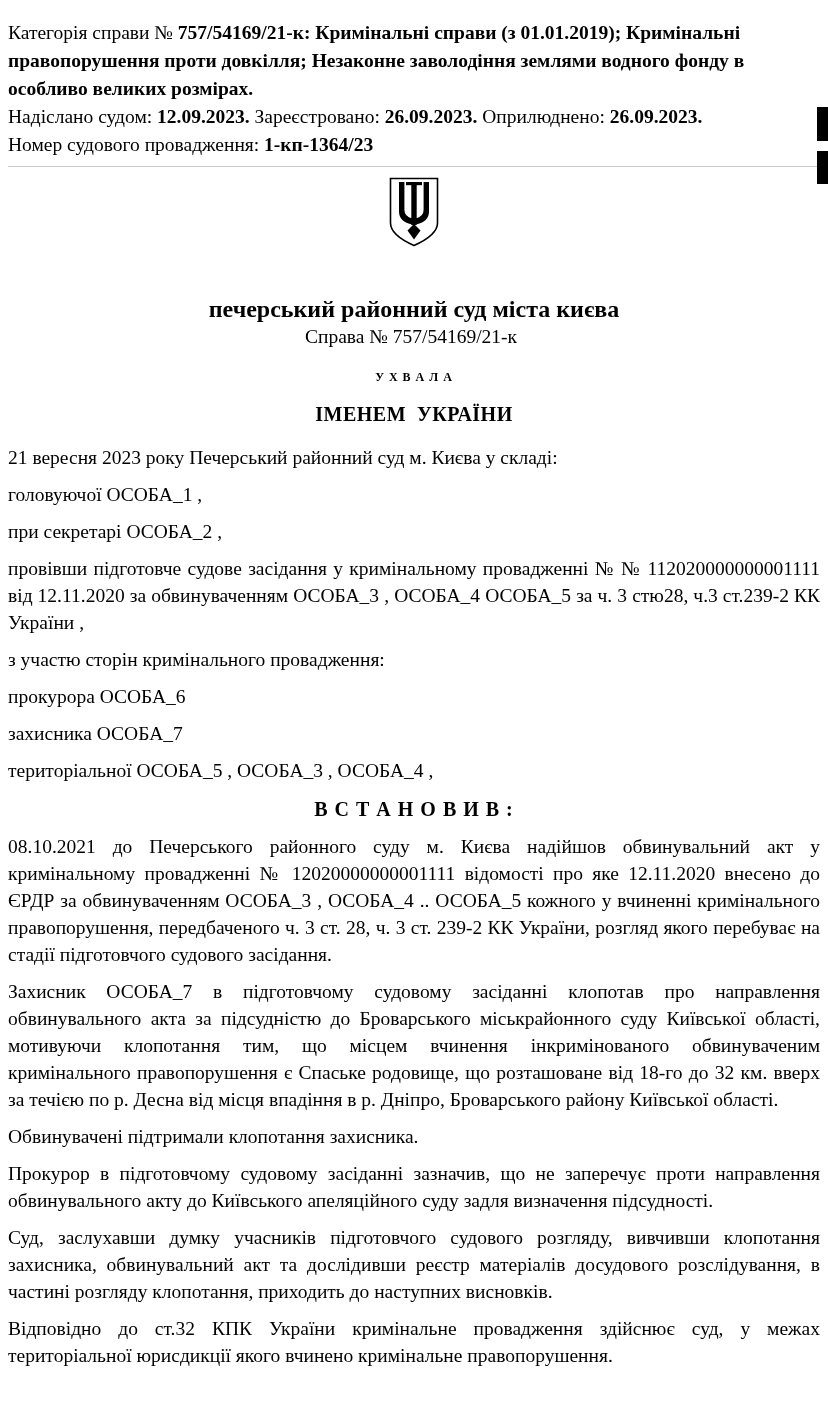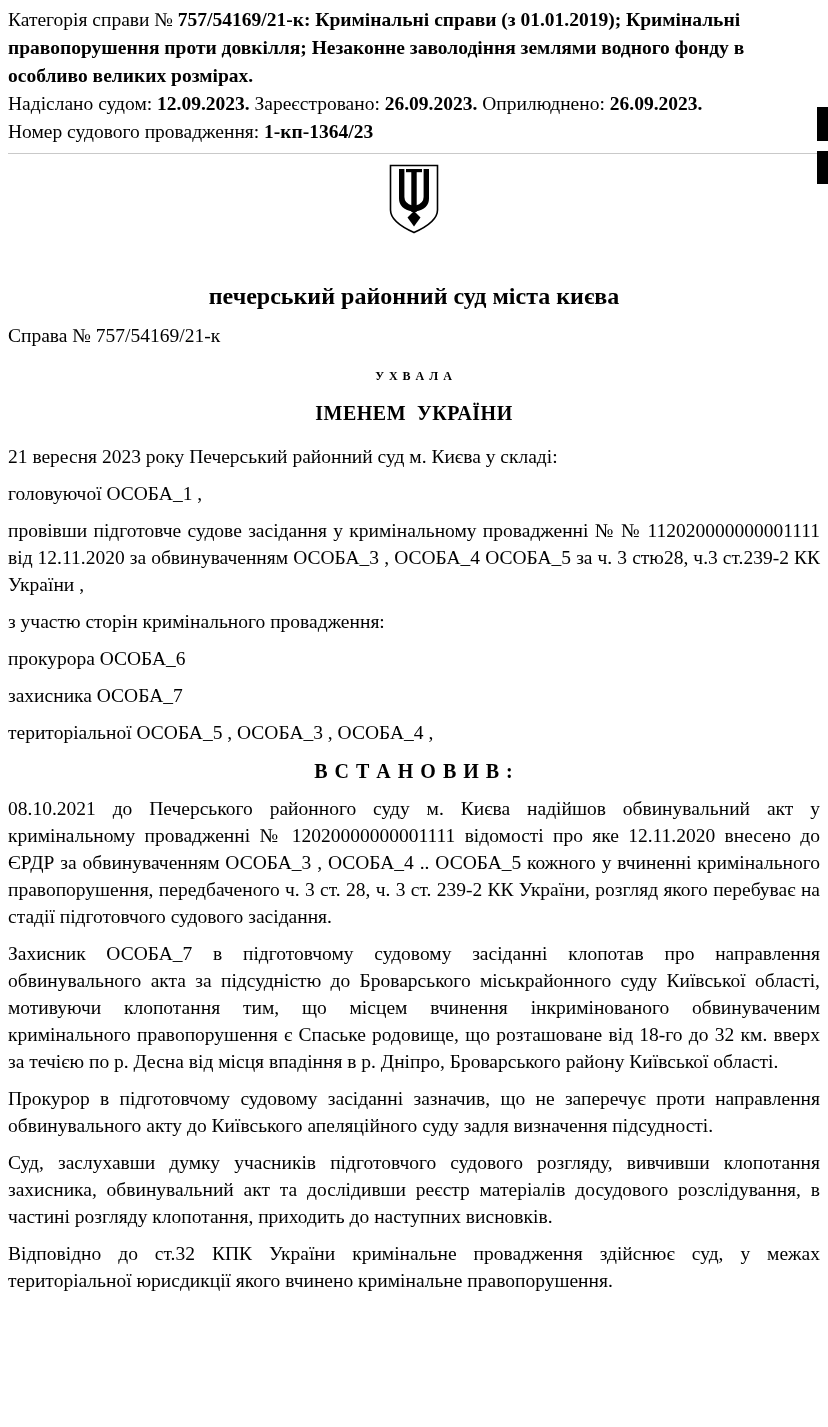--- a/index.html
+++ b/index.html
@@ -6,21 +6,21 @@
   html { background: #ffffff; }
   body {
     width: 828px;
     height: 1427px;
     overflow: hidden;
     position: relative;
     background: #ffffff;
     color: #000000;
     font-family: "Liberation Serif", "DejaVu Serif", serif;
   }
-  .page { padding: 6px 8px 0 8px; }
+  .page { padding: 19px 8px 0 8px; }
 
   
   .meta {
     font-size: 19.5px;
     line-height: 28px;
     text-align: left;
   }
   .meta b { font-weight: bold; }
 
   .separator {
@@ -39,23 +39,23 @@
 
   .court-name {
     margin-top: 48px;
     font-size: 24px;
     font-weight: bold;
     text-align: center;
     line-height: 28px;
     white-space: pre-wrap;
   }
   .case-no {
-    margin-top: 12px;
+    margin-top: 0;
     font-size: 19.5px;
-    text-align: left;
+    text-align: center;
     line-height: 28px;
     padding-right: 6px;
   }
   .doc-title {
     margin-top: 12px;
     font-size: 12px;
     font-weight: bold;
     text-align: center;
     line-height: 28px;
     white-space: pre-wrap;
@@ -127,30 +127,32 @@
   <p class="court-name">печерський районний суд міста києва</p>
 
   <p class="case-no">Справа № 757/54169/21-к</p>
 
   <p class="doc-title">У Х В А Л А</p>
   <p class="doc-subtitle">ІМЕНЕМ  УКРАЇНИ</p>
 
   <section class="body-text">
     <p class="para">21 вересня 2023 року Печерський районний суд м. Києва у складі:</p>
     <p class="para">головуючої ОСОБА_1 ,</p>
+    <p class="para">при секретарі ОСОБА_2 ,</p>
     <p class="para">провівши підготовче судове засідання у кримінальному провадженні № № 112020000000001111 від 12.11.2020 за обвинуваченням ОСОБА_3 , ОСОБА_4 ОСОБА_5   за ч. 3 стю28, ч.3 ст.239-2  КК України ,</p>
     <p class="para">з участю сторін кримінального провадження:</p>
     <p class="para">прокурора ОСОБА_6</p>
     <p class="para">захисника ОСОБА_7</p>
     <p class="para">територіальної ОСОБА_5 , ОСОБА_3 , ОСОБА_4 ,</p>
 
     <p class="section-heading">В С Т А Н О В И В :</p>
 
     <p class="para">08.10.2021 до Печерського районного суду м. Києва надійшов обвинувальний акт у кримінальному провадженні № 12020000000001111 відомості про яке 12.11.2020 внесено до ЄРДР за обвинуваченням ОСОБА_3 ,   ОСОБА_4 .. ОСОБА_5 кожного у вчиненні кримінального правопорушення, передбаченого ч. 3 ст. 28, ч. 3 ст. 239-2 КК України, розгляд якого перебуває на стадії підготовчого судового засідання.</p>
     <p class="para">Захисник   ОСОБА_7 в підготовчому судовому засіданні клопотав про направлення обвинувального акта за підсудністю до Броварського міськрайонного суду Київської області, мотивуючи клопотання тим, що місцем вчинення інкримінованого обвинуваченим кримінального правопорушення є Спаське родовище, що розташоване від 18-го до 32 км. вверх за течією по р. Десна від місця впадіння в р. Дніпро, Броварського району Київської області.</p>
+    <p class="para">Обвинувачені підтримали клопотання захисника.</p>
     <p class="para">Прокурор в підготовчому судовому засіданні зазначив, що не заперечує проти направлення обвинувального акту до Київського апеляційного суду задля визначення підсудності.</p>
     <p class="para">Суд, заслухавши думку учасників підготовчого судового розгляду, вивчивши клопотання захисника, обвинувальний акт та дослідивши реєстр матеріалів досудового розслідування, в частині розгляду клопотання, приходить до наступних висновків.</p>
     <p class="para">Відповідно до ст.32 КПК України кримінальне провадження здійснює суд, у межах територіальної юрисдикції якого вчинено кримінальне правопорушення.</p>
   </section>
 
   <div class="redaction r1"></div>
   <div class="redaction r2"></div>
 
 </div>
 

